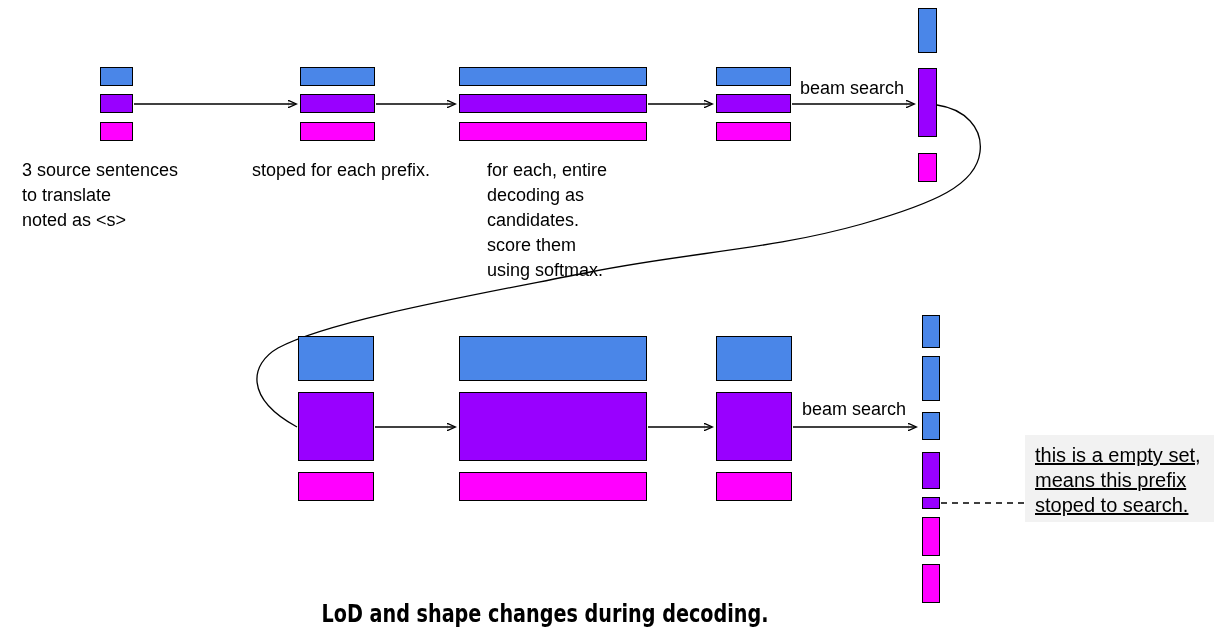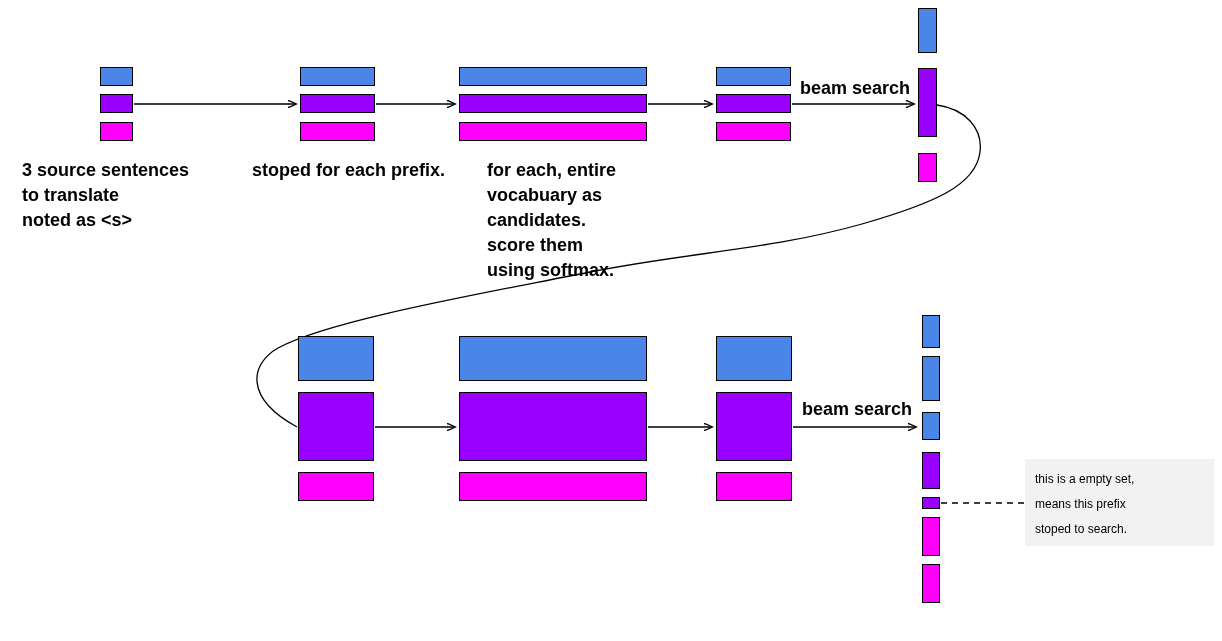--- a/index.html
+++ b/index.html
@@ -26,32 +26,32 @@
   .rect{
     position:absolute;
     border:1.5px solid var(--stroke,#000);
     box-sizing:border-box;
   }
   .label{
     position:absolute;
     font-size:18px;
     line-height:25px;
     white-space:pre-line;
-    font-weight:bold;
   }
   .tooltip{
     position:absolute;
-    left:1025px;top:459px;
+    left:1025px;top:435px;
     width:189px;height:87px;
     box-sizing:border-box;
     background:var(--tooltip_bg,#f2f2f2);
     padding:8px 10px;
-    font-size:12px;
+    font-size:20px;
     line-height:25px;
     white-space:pre-line;
+    text-decoration:underline;
   }
   .caption{
     position:absolute;
     left:545px;top:600px;
     transform:translateX(-50%);
     white-space:nowrap;
   }
   .caption-inner{
     display:inline-block;
     font-family:"DejaVu Sans", sans-serif;
@@ -127,29 +127,32 @@
       <div class="rect" style="left: 922px; top: 564px; width: 18px; height: 39px; background: rgb(255, 0, 255);"></div>
     </div>
 
   <div class="label" style="left:22px;top:158px">3 source sentences
 to translate
 noted as &lt;s&gt;</div>
 
   <div class="label" style="left:252px;top:158px">stoped for each prefix.</div>
 
   <div class="label" style="left:487px;top:158px">for each, entire
-vocabuary as
+decoding as
 candidates.
 score them
 using softmax.</div>
 
 
   <div class="label" style="left:800px;top:76px">beam search</div>
 
 
   <div class="label" style="left:802px;top:397px">beam search</div>
 
   <div class="tooltip">this is a empty set,
 means this prefix
 stoped to search.</div>
 
+  <div class="caption">
+    <span class="caption-inner">LoD and shape changes during decoding.</span>
+  </div>
 
 </div>
 
 </body></html>

